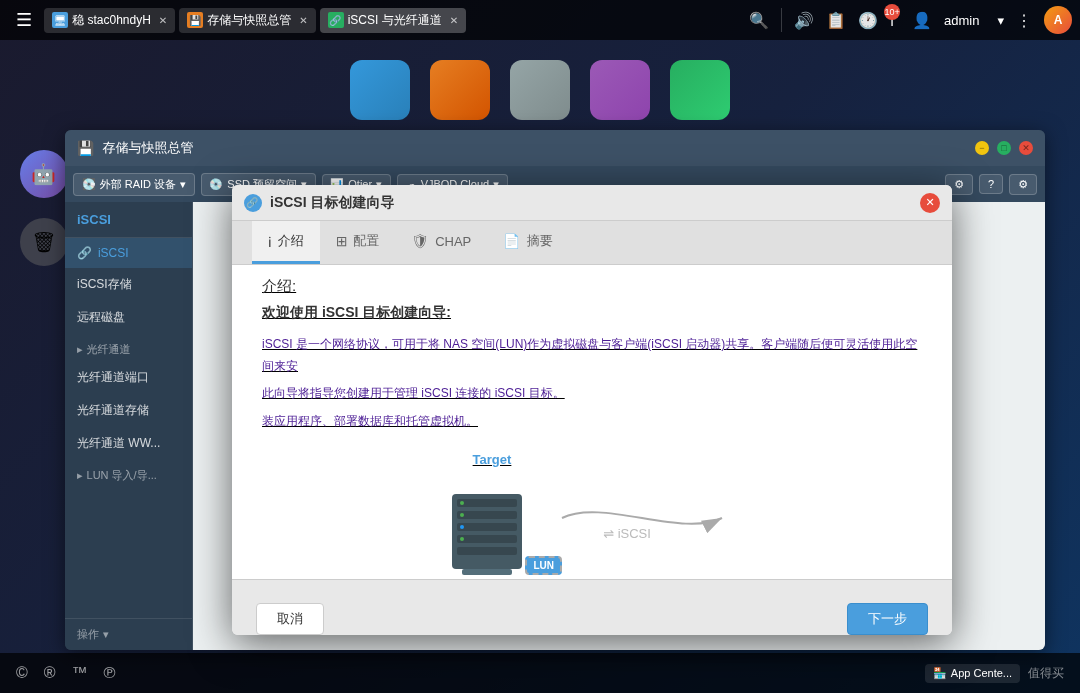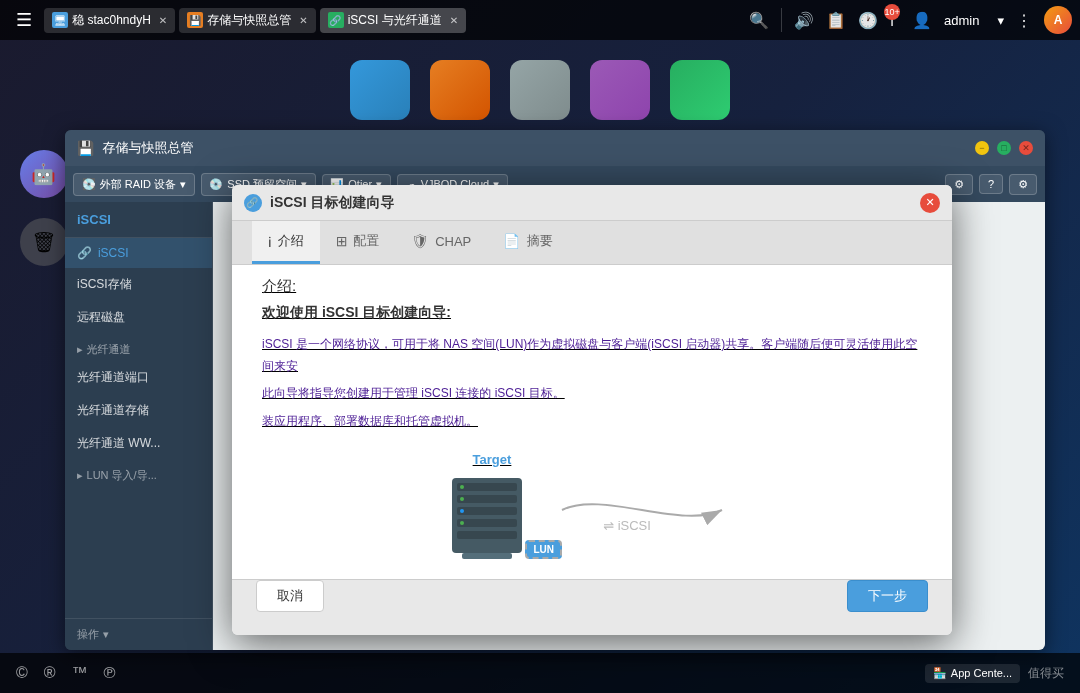--- a/index.html
+++ b/index.html
@@ -259,21 +259,21 @@
       cursor: pointer;
     }
 
     .storage-body {
       display: flex;
       height: calc(100% - 72px);
     }
 
     
     .iscsi-sidebar {
-      width: 148px;
+      width: 128px;
       background: #2c3e50;
       border-right: 1px solid rgba(255,255,255,0.1);
       display: flex;
       flex-direction: column;
     }
 
     .iscsi-sidebar-header {
       padding: 10px 12px;
       color: #4a9edd;
       font-size: 13px;
@@ -424,21 +424,21 @@
       justify-content: center;
       margin-top: 20px;
       gap: 0;
       position: relative;
     }
 
     .diagram-target {
       display: flex;
       flex-direction: column;
       align-items: center;
-      gap: 6px;
+      gap: 22px;
     }
 
     .diagram-label {
       font-size: 13px;
       color: #4a9edd;
       font-weight: bold;
     }
 
     .arrow-area {
       width: 200px;
@@ -455,21 +455,21 @@
       align-items: center;
       gap: 6px;
     }
 
     
     .wizard-footer {
       height: 56px;
       background: #e8e8e8;
       border-top: 1px solid #ccc;
       display: flex;
-      align-items: flex-start;
+      align-items: flex-end;
       justify-content: space-between;
       padding: 0 24px;
     }
 
     .wizard-btn {
       padding: 6px 20px;
       border: 1px solid #ccc;
       border-radius: 4px;
       background: white;
       color: #333;

